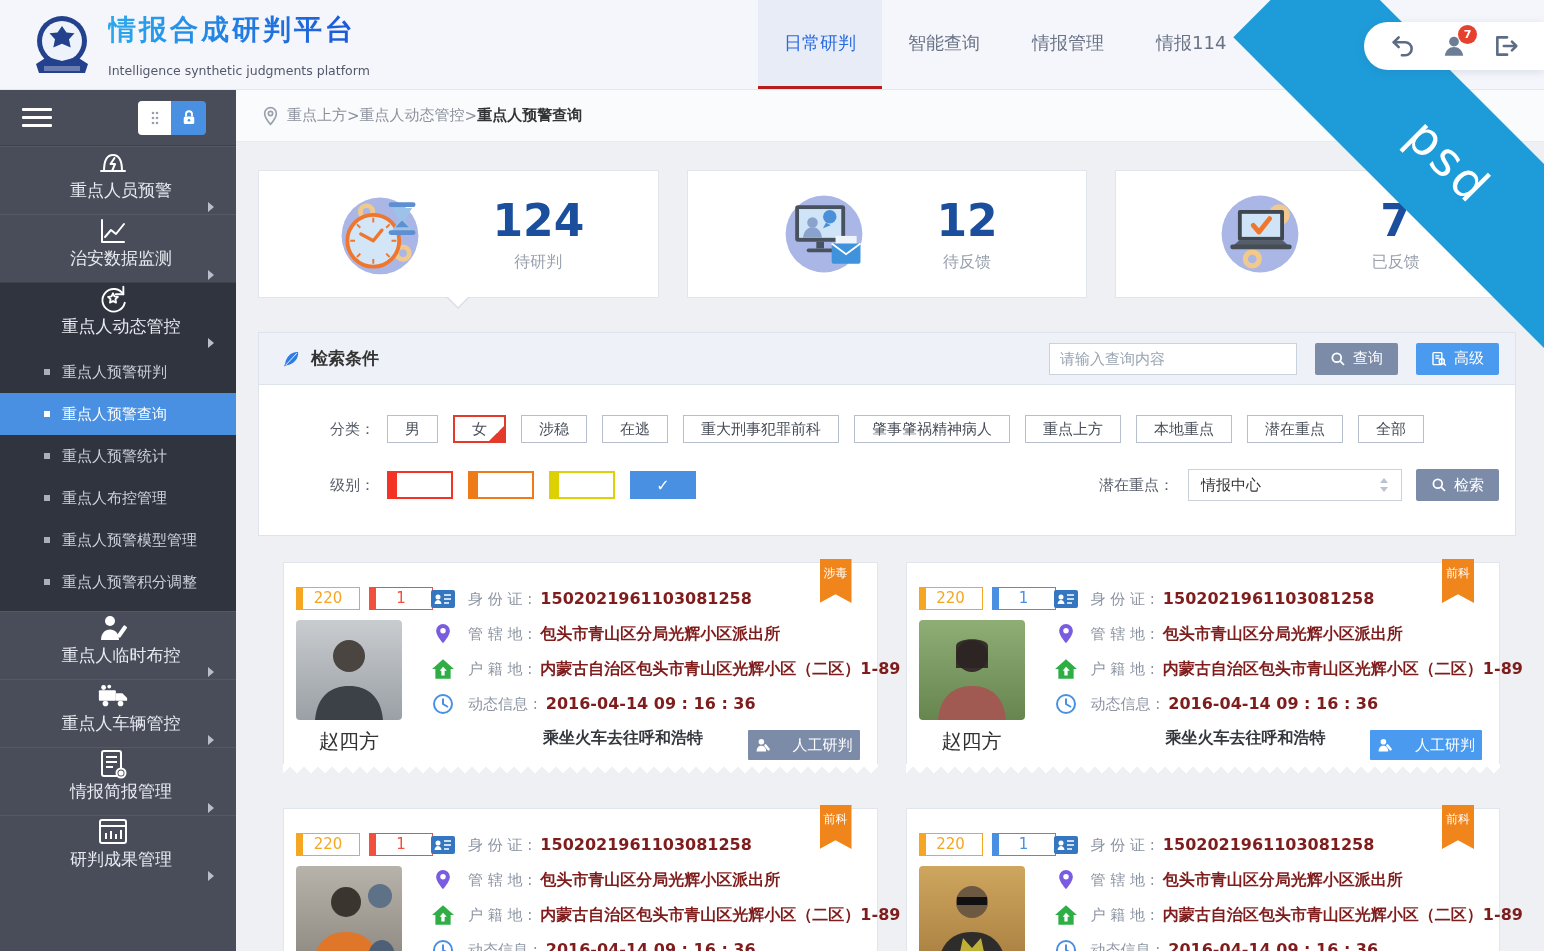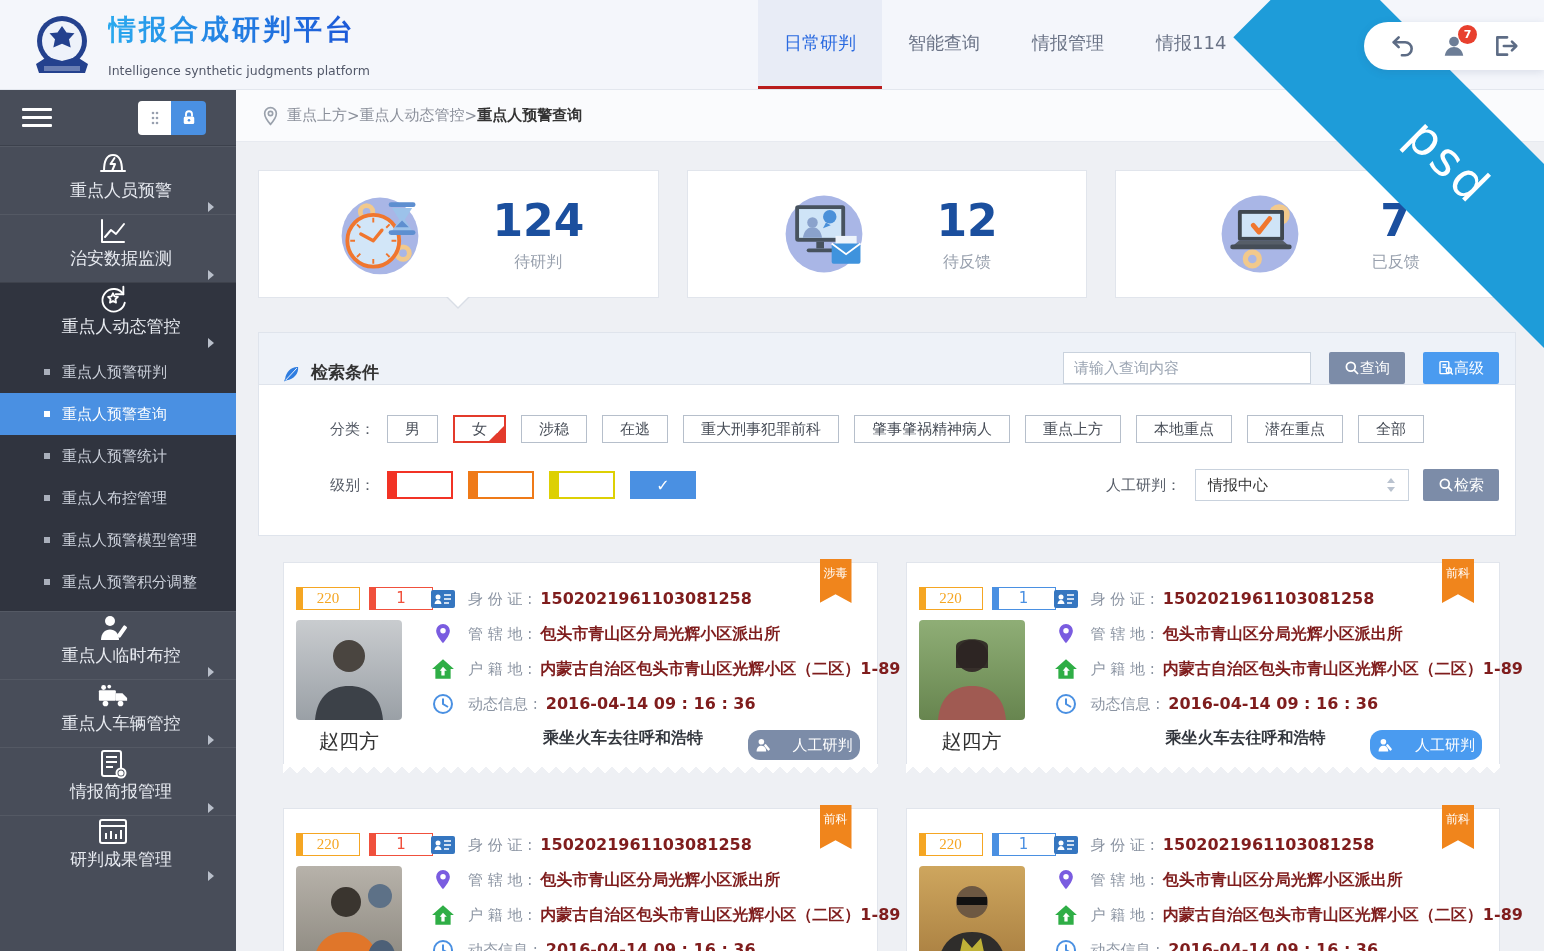--- a/index.html
+++ b/index.html
@@ -64,28 +64,28 @@
     justify-content:center; gap:64px; position:relative; cursor:pointer; }
   .stat-card.selected::before { content:''; position:absolute; left:50%; bottom:-12px; margin-left:-12px;
     border-left:12px solid transparent; border-right:12px solid transparent; border-top:12px solid #d9dee6; }
   .stat-card.selected::after { content:''; position:absolute; left:50%; bottom:-10px; margin-left:-11px;
     border-left:11px solid transparent; border-right:11px solid transparent; border-top:11px solid #fff; }
   .stat-num { font-size:44px; font-weight:bold; color:#1b4f9e; text-align:center; }
   .stat-label { font-size:16px; color:#99a1ae; text-align:center; margin-top:6px; }
 
   
   .panel { margin-top:34px; background:#fff; border:1px solid #dfe4ec; }
-  .panel-head { height:52px; background:#eef2f8; border-bottom:1px solid #dfe4ec; display:flex; align-items:flex-end;
+  .panel-head { height:52px; background:#eef2f8; border-bottom:1px solid #dfe4ec; display:flex; align-items:center;
     padding:0 16px 0 22px; }
   .panel-title { font-size:17px; font-weight:bold; color:#333; margin-left:10px; }
   .head-right { margin-left:auto; display:flex; align-items:center; gap:18px; }
   .search-input { width:248px; height:32px; border:1px solid #c9d2dd; padding:0 10px; font-size:15px; color:#a21caf;
     font-family:inherit; background:#fff; }
   .search-input::placeholder { color:#9aa4b2; }
-  .btn { height:32px; display:inline-flex; align-items:center; padding:0 15px; color:#fff; font-size:15px;
+  .btn { height:32px; display:inline-flex; align-items:center; gap:7px; padding:0 15px; color:#fff; font-size:15px;
     border:none; border-radius:2px; cursor:pointer; font-family:inherit; }
   .btn-gray { background:#7c8ca8; }
   .btn-blue { background:#4a9bf0; }
   .panel-body { padding:30px 0 8px 0; }
   .filter-row { display:flex; align-items:center; margin-bottom:26px; }
   .filter-label { width:116px; text-align:right; color:#555b66; font-size:15px; margin-right:12px; flex:none; }
   .chip { height:28px; line-height:26px; padding:0 17px; border:1px solid #b6bfcb; color:#474d57; font-size:15px;
     margin-right:15px; background:#fff; position:relative; cursor:pointer; white-space:nowrap; }
   .chip.selected { border:2px solid #e33a2b; line-height:24px; }
   .chip.selected::before { content:''; position:absolute; right:-1px; bottom:-1px; width:0; height:0;
@@ -108,39 +108,39 @@
   .cards { display:grid; grid-template-columns:1fr 1fr; gap:34px 28px; margin:26px 16px 0 25px; }
   .pcard { position:relative; height:212px; }
   .pcard-body { position:absolute; inset:0 0 10px 0; background:#fff; border:1px solid #e1e5ec; border-bottom:none; }
   .pcard-zig { position:absolute; left:0; right:0; bottom:0; height:10px;
     background-image:linear-gradient(135deg,#fff 7px,transparent 7px),linear-gradient(-135deg,#fff 7px,transparent 7px);
     background-size:14px 10px; background-repeat:repeat-x; }
   .badges { position:absolute; left:13px; top:25px; display:flex; gap:9px; }
   .vbadge { width:64px; height:23px; border:1px solid; font-size:15px; text-align:center; line-height:21px;
     position:relative; background:#fff; }
   .vbadge::before { content:''; position:absolute; left:0; top:0; bottom:0; width:6px; }
-  .vbadge.orange { border-color:#f5a623; color:#f5a623;font-family:Liberation Serif, serif; } .vbadge.orange::before { background:#f5a623; }
+  .vbadge.orange { border-color:#f5a623; color:#f5a623; } .vbadge.orange::before { background:#f5a623; }
   .vbadge.red { border-color:#f0503c; color:#f0503c; } .vbadge.red::before { background:#f0503c; }
   .vbadge.blue { border-color:#4a90e2; color:#4a90e2; } .vbadge.blue::before { background:#4a90e2; }
   .photo { position:absolute; left:13px; top:58px; width:106px; height:100px; border-radius:4px; overflow:hidden; }
   .photo.p1 { background:linear-gradient(180deg,#c9cccf,#9aa0a6); }
   .photo.p2 { background:linear-gradient(180deg,#8fae76,#67854f); }
   .photo.p3 { background:linear-gradient(180deg,#b7b2aa,#8c887f); }
   .photo.p4 { background:linear-gradient(180deg,#cea65e,#a87e40); }
   .pname { position:absolute; left:13px; top:166px; width:106px; text-align:center; font-size:20px; color:#333; }
   .tag-ribbon { position:absolute; right:26px; top:-3px; width:32px; height:44px; background:#f0851c; color:#fff;
     font-size:12px; text-align:center; padding-top:6px; z-index:3;
     clip-path:polygon(0 0,100% 0,100% 100%,50% 80%,0 100%); }
   .info { position:absolute; left:148px; top:26px; right:16px; bottom:8px; }
   .irow { display:flex; align-items:flex-start; margin-bottom:13px; }
   .iicon { width:24px; height:22px; margin-right:13px; flex:none; margin-top:0; }
   .ilabel { color:#8b94a2; font-size:15px; margin-right:8px; white-space:nowrap; line-height:22px; }
   .ivalue { color:#7f1d1d; font-size:16px; font-weight:bold; white-space:nowrap; line-height:22px; }
   .dyn-desc { color:#33373e; font-size:16px; font-weight:bold; margin:2px 0 0 112px; }
-  .action-btn { position:absolute; right:2px; bottom:6px; width:112px; height:30px; border:none; border-radius:12px;
+  .action-btn { position:absolute; right:2px; bottom:6px; width:112px; height:30px; border:none; border-radius:1px;
     color:#fff; font-size:15px; display:flex; align-items:center; justify-content:center; gap:22px; cursor:pointer;
     font-family:inherit; }
   .action-gray { background:#7c8ca8; }
   .action-blue { background:#4a9bf0; }
 </style>
 </head>
 <body>
 
 <div class="app">
 
@@ -421,21 +421,21 @@
           <div class="chip">潜在重点</div>
           <div class="chip">全部</div>
         </div>
         <div class="filter-row">
           <div class="filter-label">级别：</div>
           <div class="level-chip level-red"></div>
           <div class="level-chip level-orange"></div>
           <div class="level-chip level-yellow"></div>
           <div class="level-chip level-blue"></div>
           <div class="unit-wrap">
-            <span class="unit-label">人工研判：</span>
+            <span class="unit-label">潜在重点：</span>
             <div class="select">
               <span>情报中心</span>
               <svg viewBox="0 0 10 16" width="10" height="16">
                 <path d="M5 1l4 5H1z" fill="#b9c2cf"></path>
                   <path d="M5 15l4-5H1z" fill="#b9c2cf"></path>
               </svg>
             </div>
             <button class="btn btn-gray">
               <svg viewBox="0 0 20 20" width="16" height="16" fill="none" stroke="#fff" stroke-width="2.2">
                 <circle cx="8.5" cy="8.5" r="5.5"></circle>

